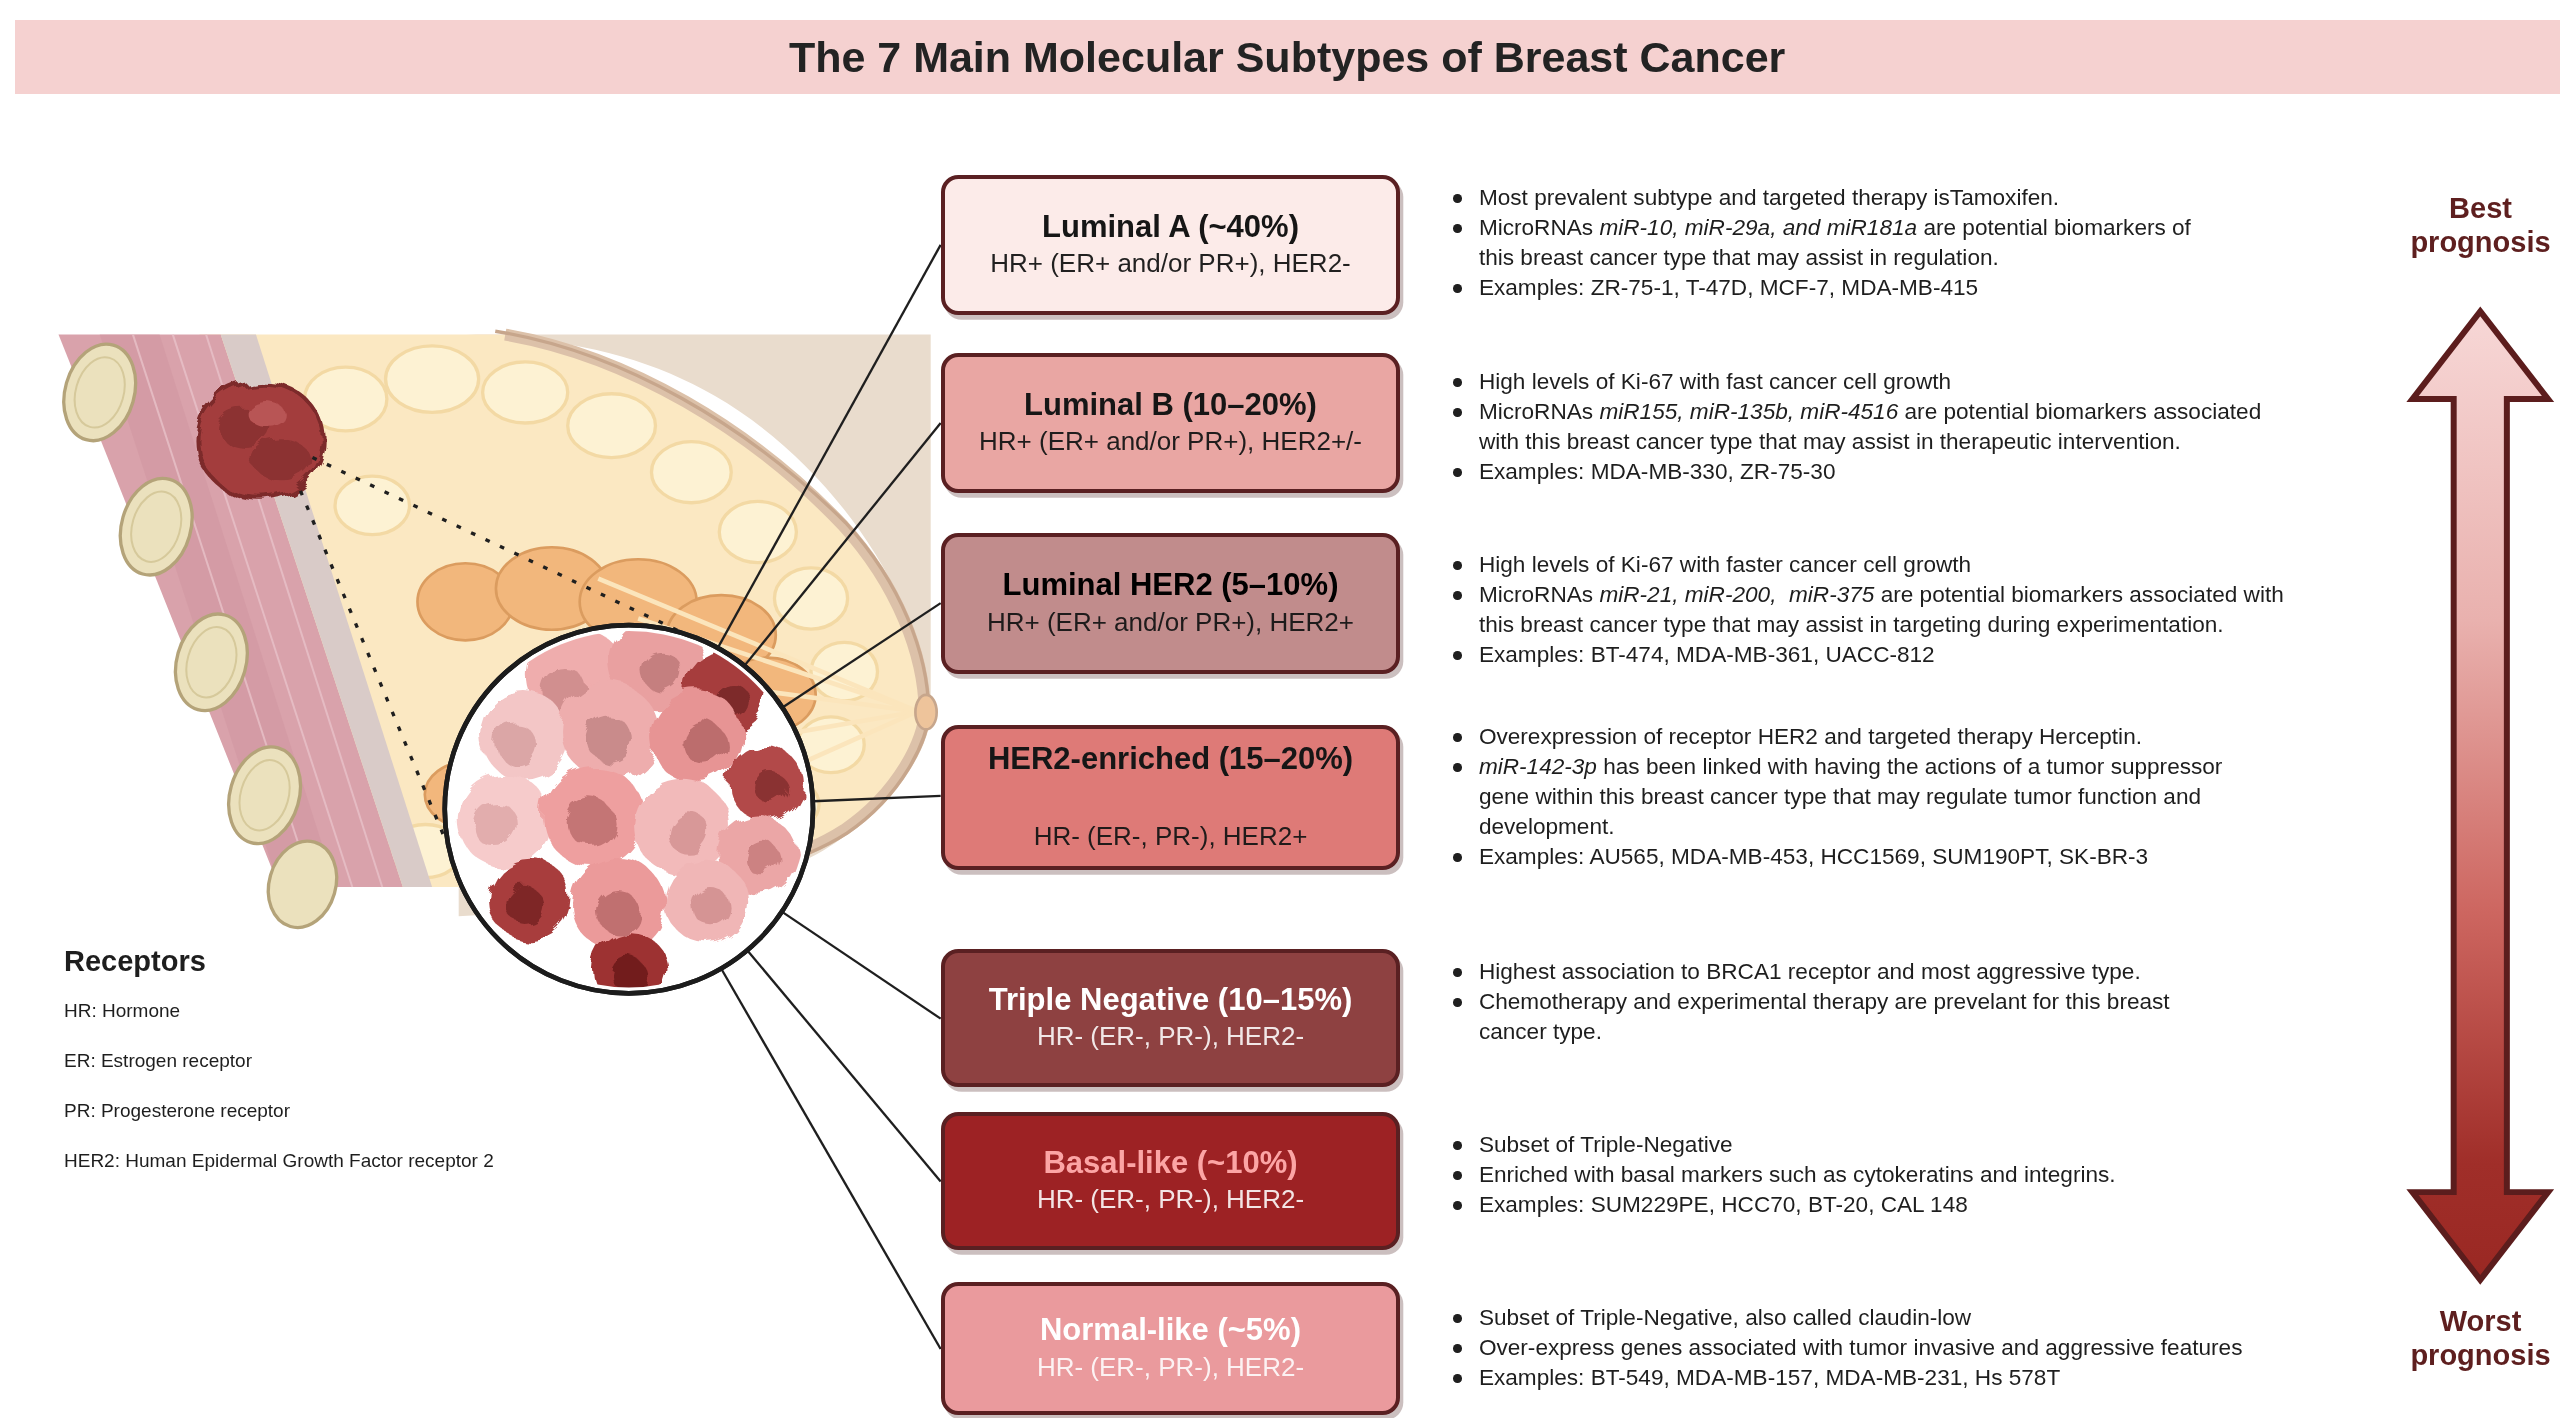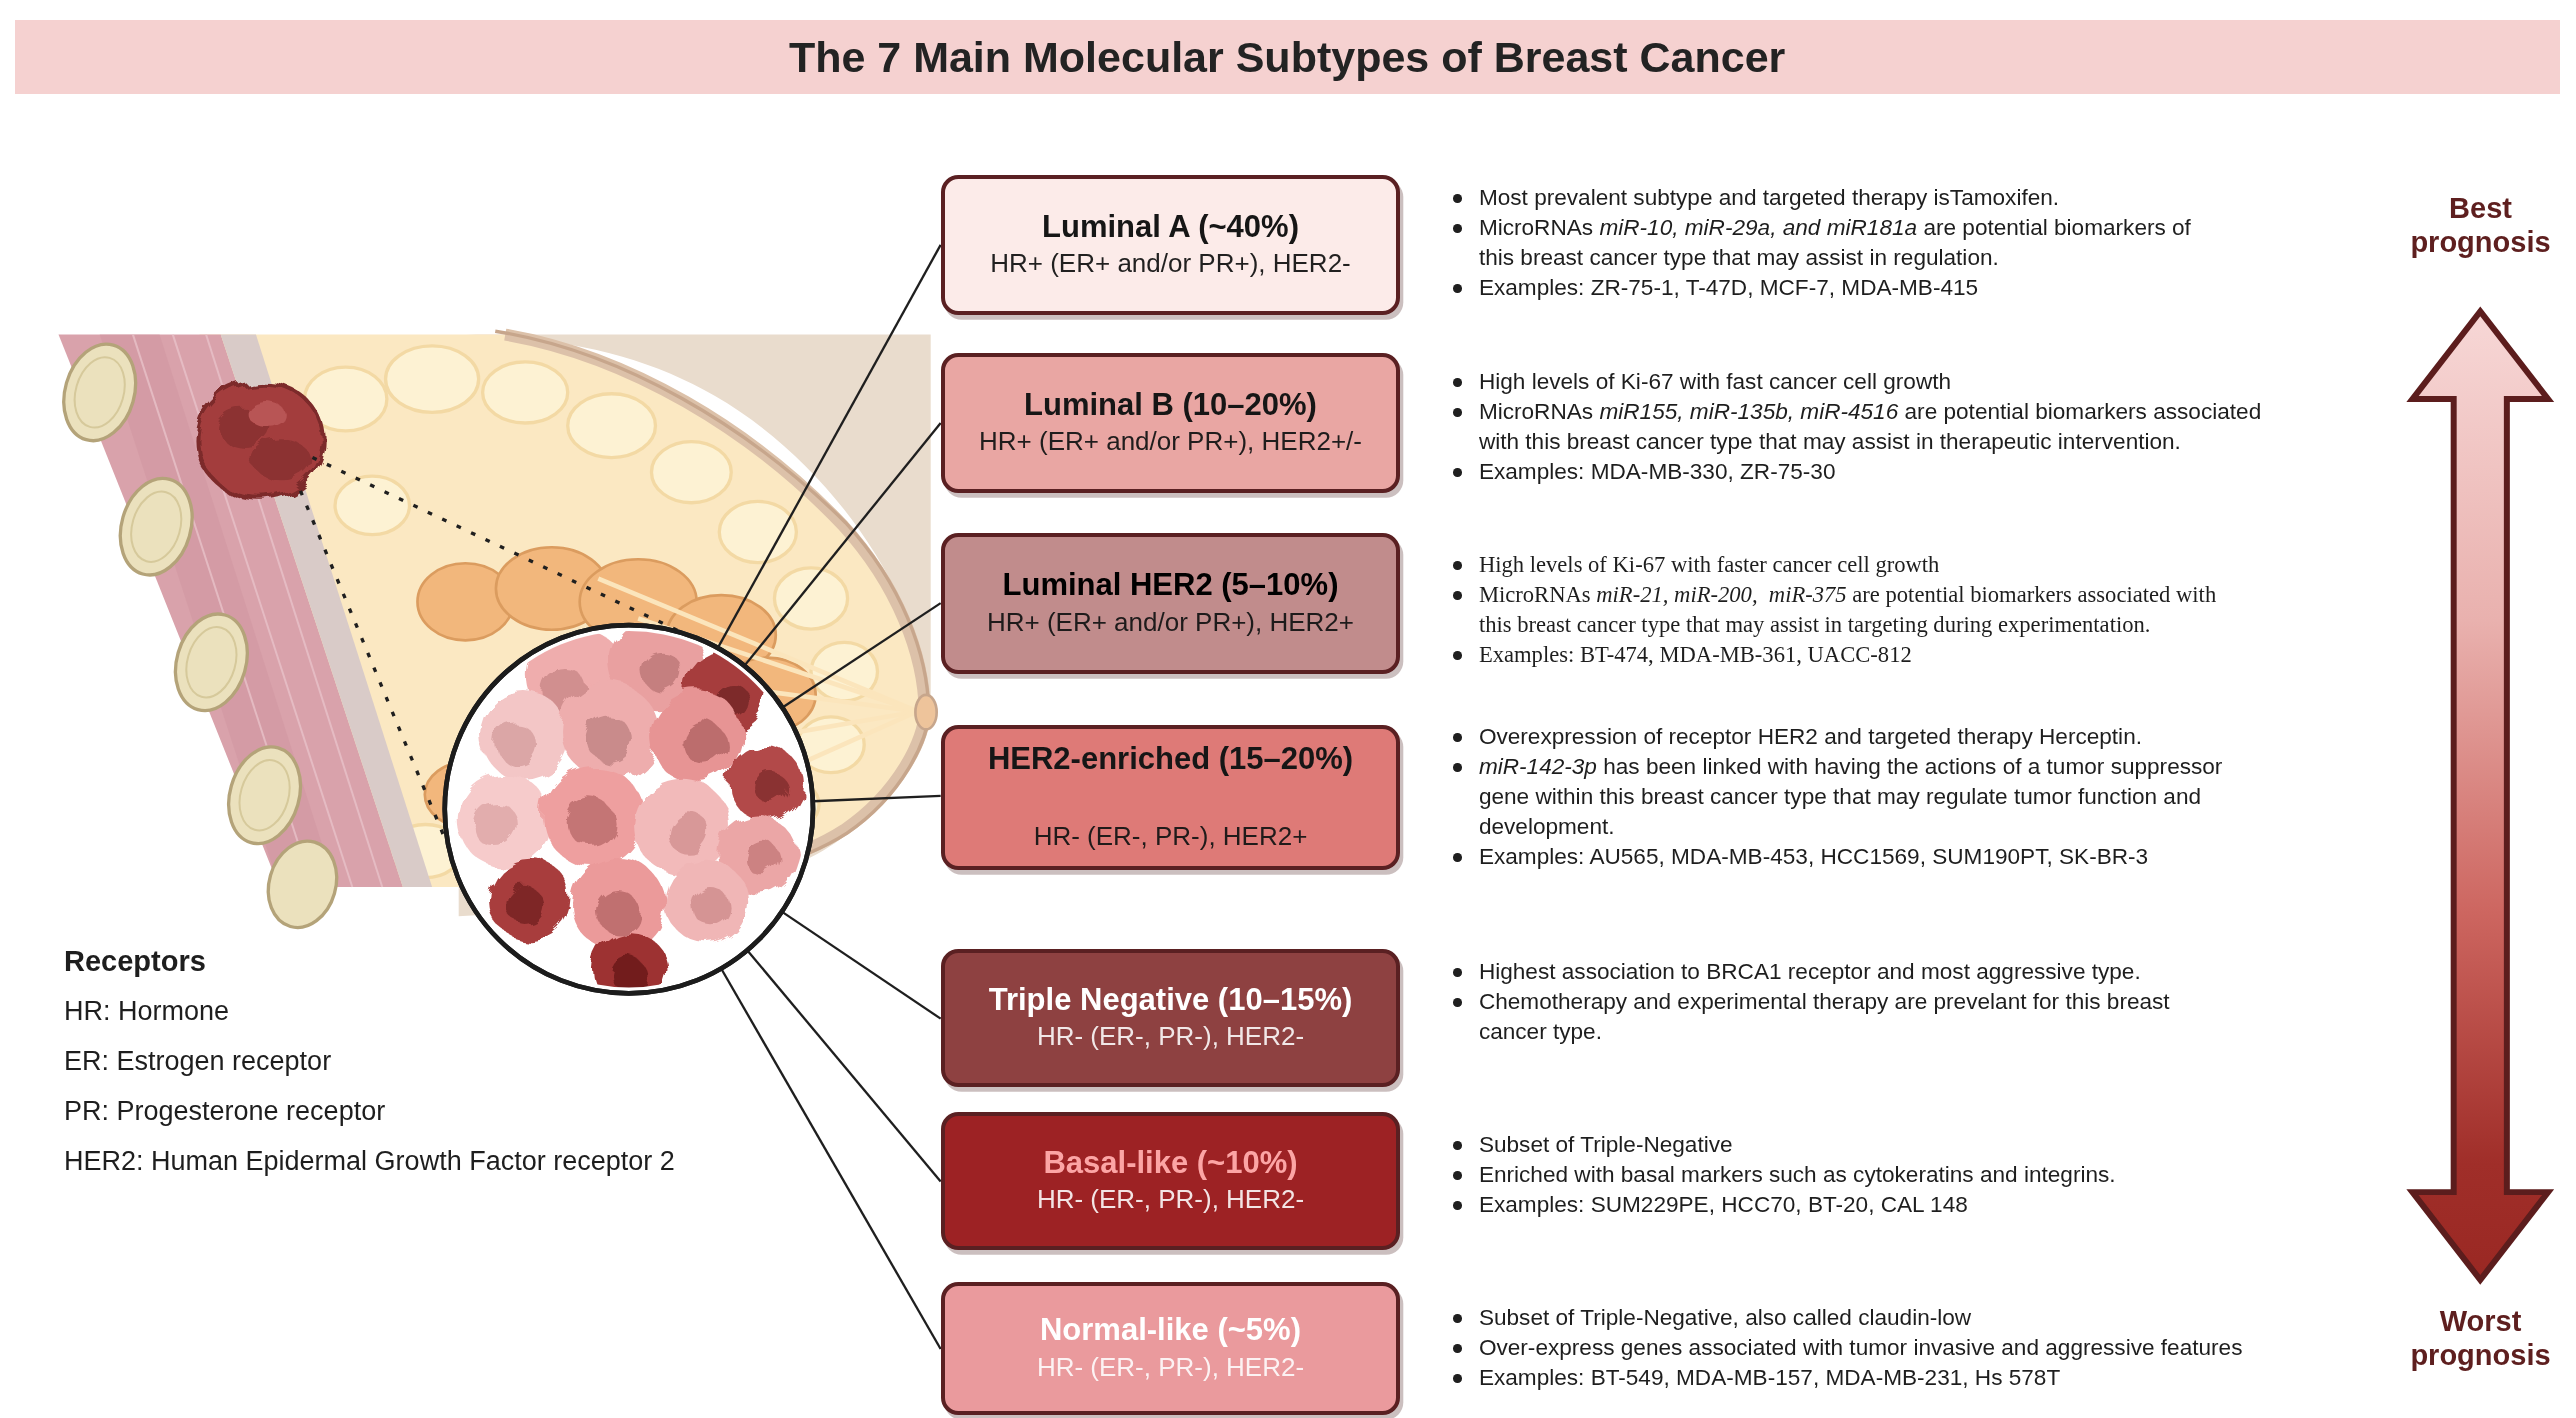--- a/index.html
+++ b/index.html
@@ -19,21 +19,21 @@
   .type-box .s{font-size:26px;line-height:1.3;margin-top:2.7px;}
   
   .bullets{position:absolute;left:1453px;}
   .b-row{display:flex;align-items:flex-start;}
   .b-dot{flex:0 0 8.6px;width:8.6px;height:8.6px;border-radius:50%;background:#1f1f1f;margin:11.3px 17.3px 0 0;}
   .b-lines{font-size:22.6px;line-height:30px;color:#1e1e1e;}
   .b-line{white-space:pre;}
   
   .receptors{position:absolute;left:20px;top:936px;color:#1e1e1e;margin-left:44px;}
   .receptors .rh{font-size:29px;font-weight:bold;line-height:50px;}
-  .receptors .ri{font-size:27px;line-height:50px;}
+  .receptors .ri{font-size:19px;line-height:50px;}
   
   .prog{position:absolute;width:199px;text-align:center;font-size:29px;font-weight:bold;
         color:#5e1f1f;line-height:1.18;}
   #prog-best{left:2381px;top:191px;}
   #prog-worst{left:2381px;top:1304px;}
 </style>
 </head>
 <body>
 
 <div id="page">
@@ -273,21 +273,21 @@
           <span class="b-dot"></span>
           <div class="b-lines">
             <div class="b-line"><span>Examples: MDA-MB-330, ZR-75-30</span></div>
           </div>
         </div>
       </div>
       <div class="type-box" style="top: 533px; height: 141px; background: rgb(193, 140, 140);">
         <div class="t" style="color: #000000;">Luminal HER2 (5–10%)</div>
         <div class="s" style="color: rgb(22, 22, 22); opacity: 0.95;">HR+ (ER+ and/or PR+), HER2+</div>
       </div>
-      <div class="bullets" style="top: 550px; font-family: Liberation Serif, serif;">
+      <div class="bullets" style="top: 550px;">
         <div class="b-row">
           <span class="b-dot"></span>
           <div class="b-lines">
             <div class="b-line"><span>High levels of Ki-67 with faster cancer cell growth</span></div>
           </div>
         </div>
         <div class="b-row">
           <span class="b-dot"></span>
           <div class="b-lines">
             <div class="b-line"><span>MicroRNAs </span><i>miR-21, miR-200,  miR-375</i><span> are potential biomarkers associated with</span></div>

